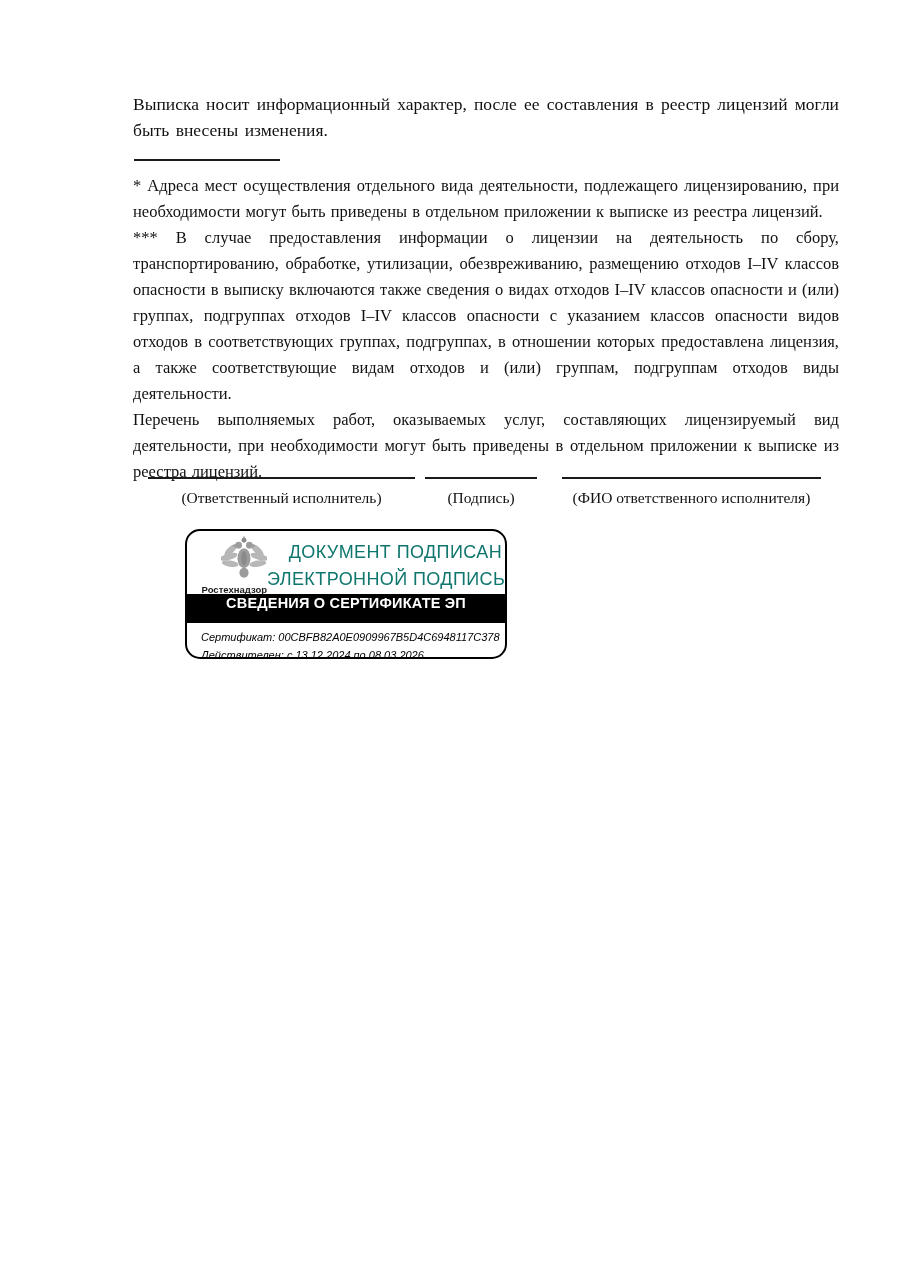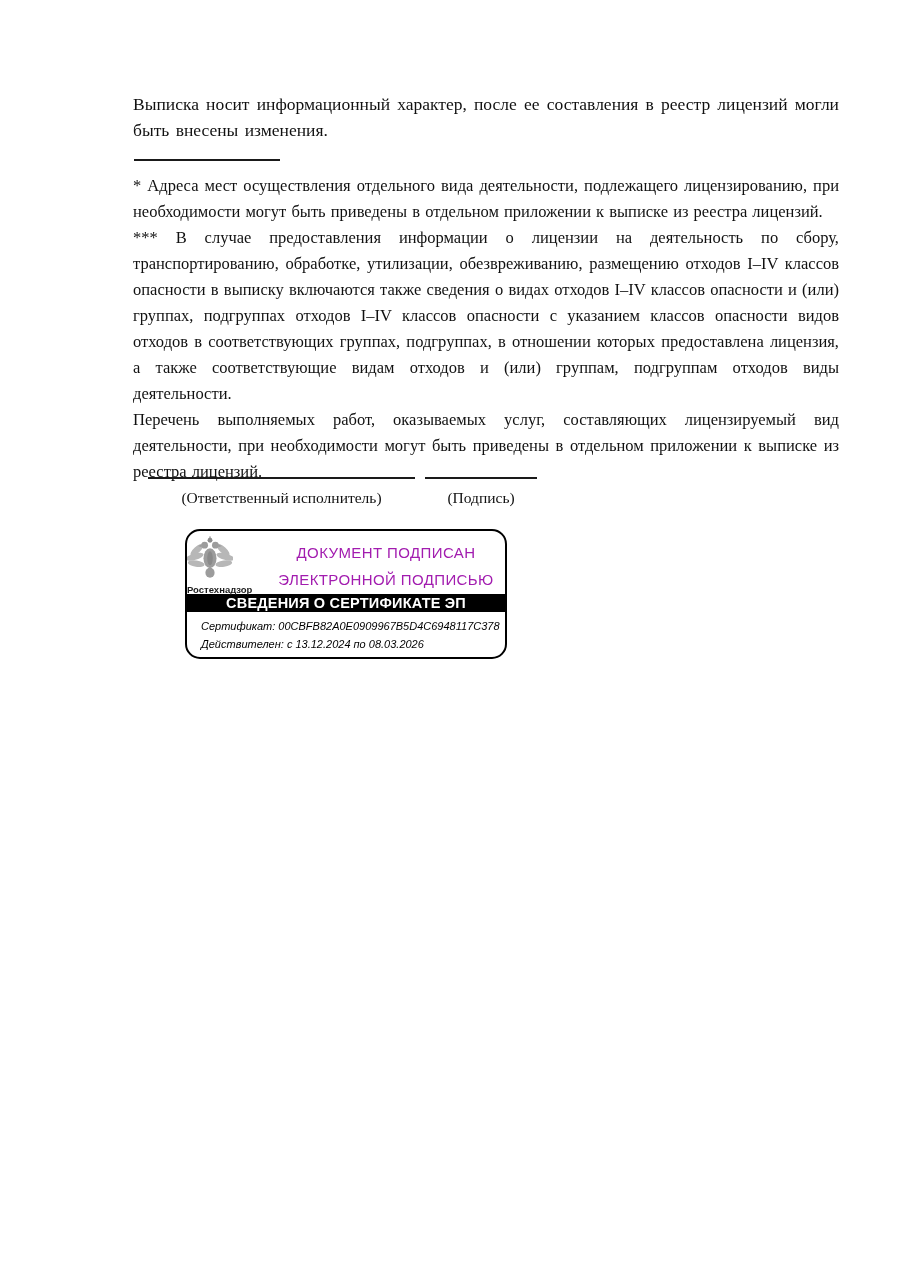--- a/index.html
+++ b/index.html
@@ -82,44 +82,44 @@
   }
   .stamp-header {
     display: flex;
     height: 63px;
   }
   .stamp-logo-col {
     width: 80px;
     flex: 0 0 80px;
     display: flex;
     flex-direction: column;
-    align-items: flex-start;
+    align-items: flex-end;
     padding-top: 3px;
   }
   .stamp-agency {
     font-size: 9.5px;
     font-weight: bold;
     color: #1c1c1c;
     margin-top: -1px;
     white-space: nowrap;
   }
   .stamp-title-col {
     flex: 1 1 auto;
     text-align: center;
     padding-top: 8px;
   }
   .stamp-title {
-    font-size: 15px;
+    font-size: 18px;
     line-height: 27px;
-    color: #a21caf;
+    color: #0f766e;
     letter-spacing: 0.4px;
     white-space: nowrap;
   }
   .stamp-band {
-    height: 18px;
+    height: 29px;
     background: #000000;
     color: #ffffff;
     font-size: 14.5px;
     font-weight: bold;
     text-align: center;
     line-height: 19px;
     letter-spacing: 0.2px;
   }
   .stamp-rows {
     padding: 5px 6px 0 14px;
@@ -145,20 +145,24 @@
     <p class="footnote">Перечень выполняемых работ, оказываемых услуг, составляющих лицензируемый вид деятельности, при необходимости могут быть приведены в отдельном приложении к выписке из реестра лицензий.</p>
   </div>
 
   <div class="sig-col" id="sig-col-1">
     <div class="sig-line"></div>
     <div class="sig-label">(Ответственный исполнитель)</div>
   </div>
   <div class="sig-col" id="sig-col-2">
     <div class="sig-line"></div>
     <div class="sig-label">(Подпись)</div>
+  </div>
+  <div class="sig-col" id="sig-col-3">
+    <div class="sig-line"></div>
+    <div class="sig-label">(ФИО ответственного исполнителя)</div>
   </div>
 
   <div class="stamp">
     <div class="stamp-header">
       <div class="stamp-logo-col">
         <span>
           <svg width="46" height="47" viewBox="0 0 60 60" aria-hidden="true">
             <g fill="#b7b7b7">
               <ellipse cx="13" cy="20" rx="11" ry="4.2" transform="rotate(-42 13 20)"></ellipse>
               <ellipse cx="10" cy="29" rx="12" ry="4.2" transform="rotate(-16 10 29)"></ellipse>

